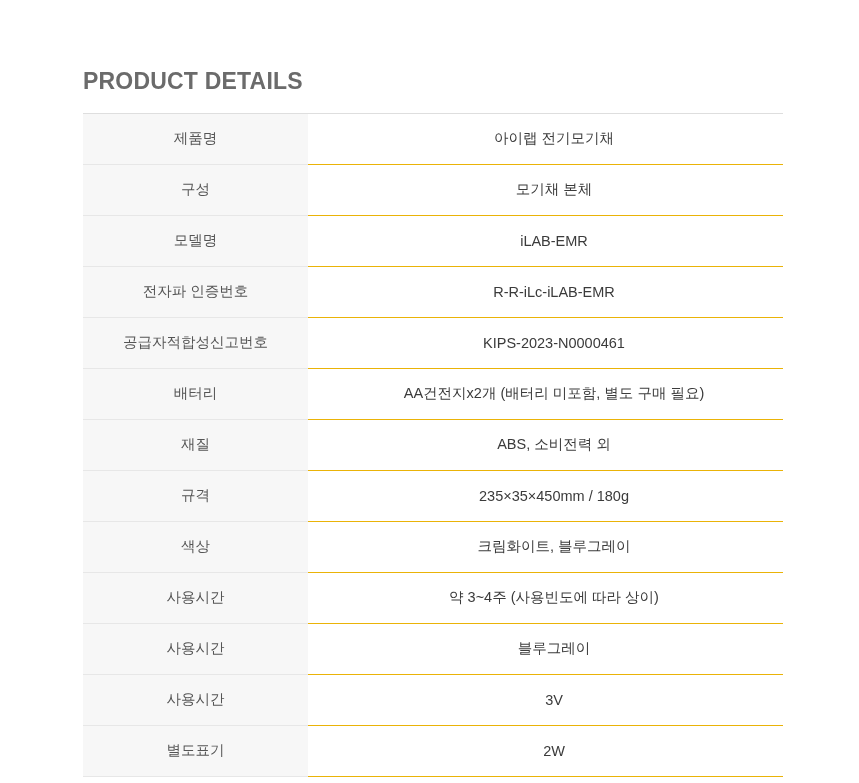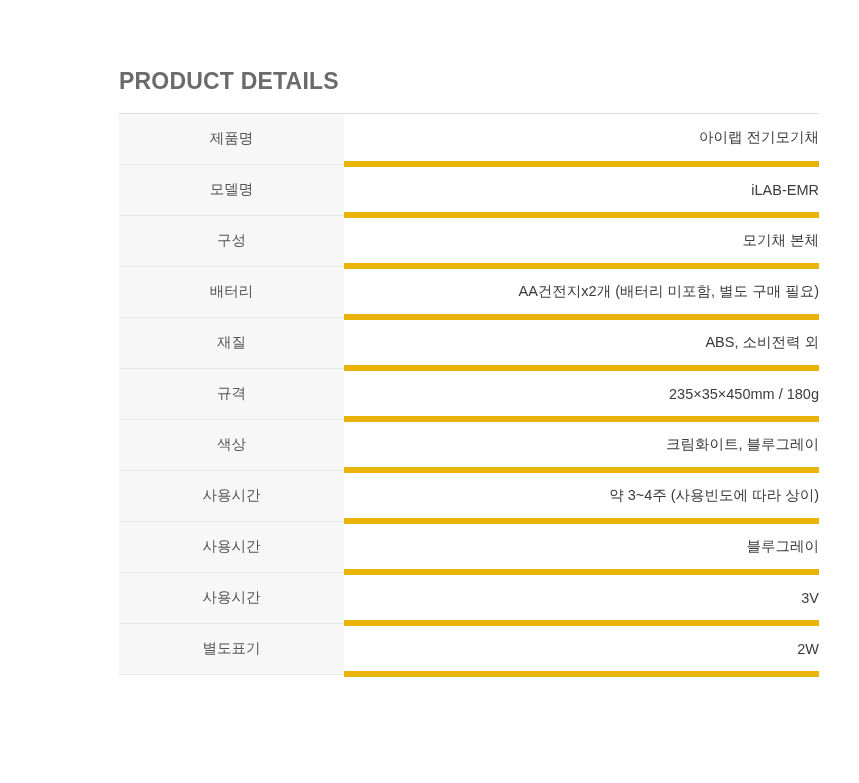--- a/index.html
+++ b/index.html
@@ -18,21 +18,20 @@
     position: relative;
     width: 859px;
     height: 783px;
     background: #ffffff;
   }
   .content {
     position: absolute;
     left: 83px;
     top: 68px;
     width: 700px;
-    margin-left: 36px;
   }
   .section-title {
     font-size: 23px;
     font-weight: bold;
     letter-spacing: 0.2px;
     color: #6b6b6b;
     margin: 0 0 17px 0;
     line-height: 1.2;
   }
   table.details {
@@ -52,22 +51,22 @@
     color: #555555;
     text-align: center;
     border-bottom: 1px solid #e7e7e7;
     padding: 0;
     vertical-align: middle;
   }
   table.details td {
     background: #ffffff;
     font-size: 14.5px;
     color: #3b3b3b;
-    text-align: right;
-    border-bottom: 6px solid #eab308;
+    text-align: center;
+    border-bottom: 1px solid #eab308;
     padding: 0 0 0 17px;
     vertical-align: middle;
     white-space: nowrap;
     overflow: hidden;
     text-overflow: ellipsis;
   }
 </style>
 </head>
 <body>
 
@@ -78,30 +77,38 @@
 
     <table class="details">
       <tbody>
 
         <tr>
           <th>제품명</th>
           <td>아이랩 전기모기채</td>
         </tr>
 
         <tr>
+          <th>구성</th>
+          <td>모기채 본체</td>
+        </tr>
+
+        <tr>
           <th>모델명</th>
           <td>iLAB-EMR</td>
         </tr>
 
         <tr>
-          <th>구성</th>
-          <td>모기채 본체</td>
+          <th>전자파 인증번호</th>
+          <td>R-R-iLc-iLAB-EMR</td>
         </tr>
 
-
+        <tr>
+          <th>공급자적합성신고번호</th>
+          <td>KIPS-2023-N0000461</td>
+        </tr>
 
         <tr>
           <th>배터리</th>
           <td>AA건전지x2개 (배터리 미포함, 별도 구매 필요)</td>
         </tr>
 
         <tr>
           <th>재질</th>
           <td>ABS, 소비전력 외</td>
         </tr>

